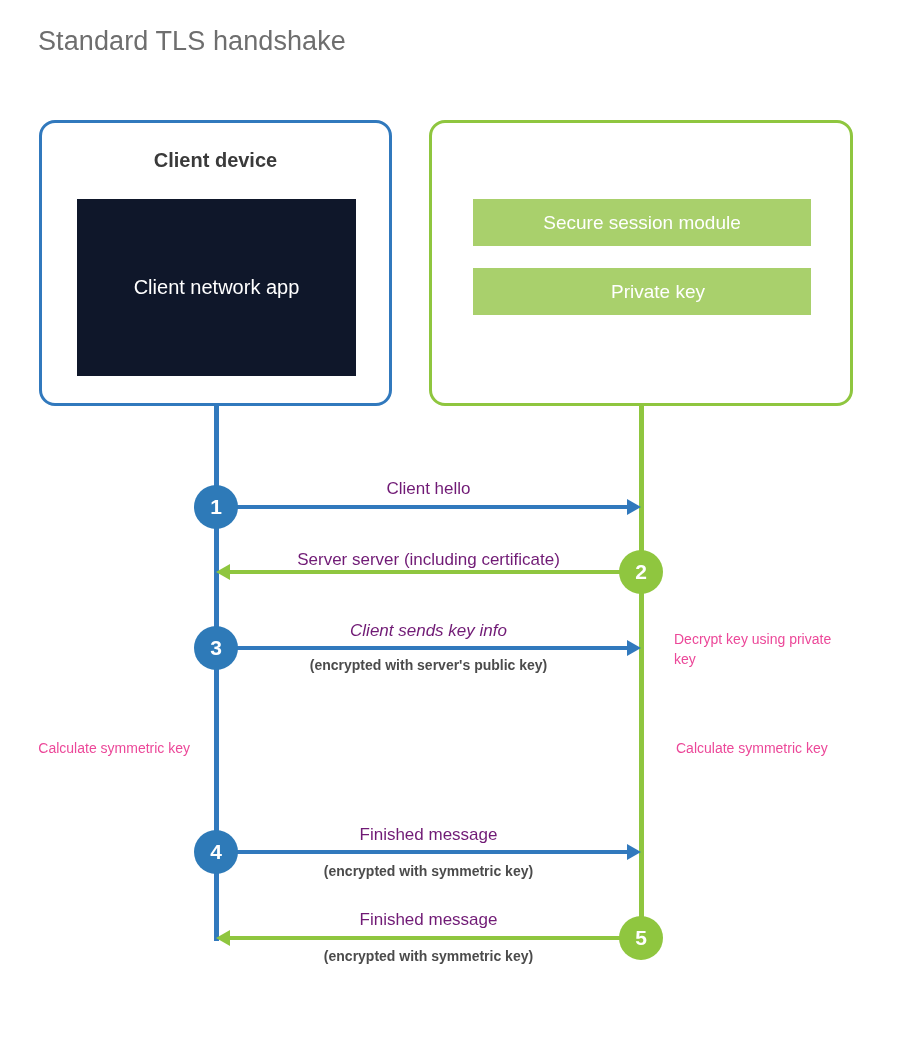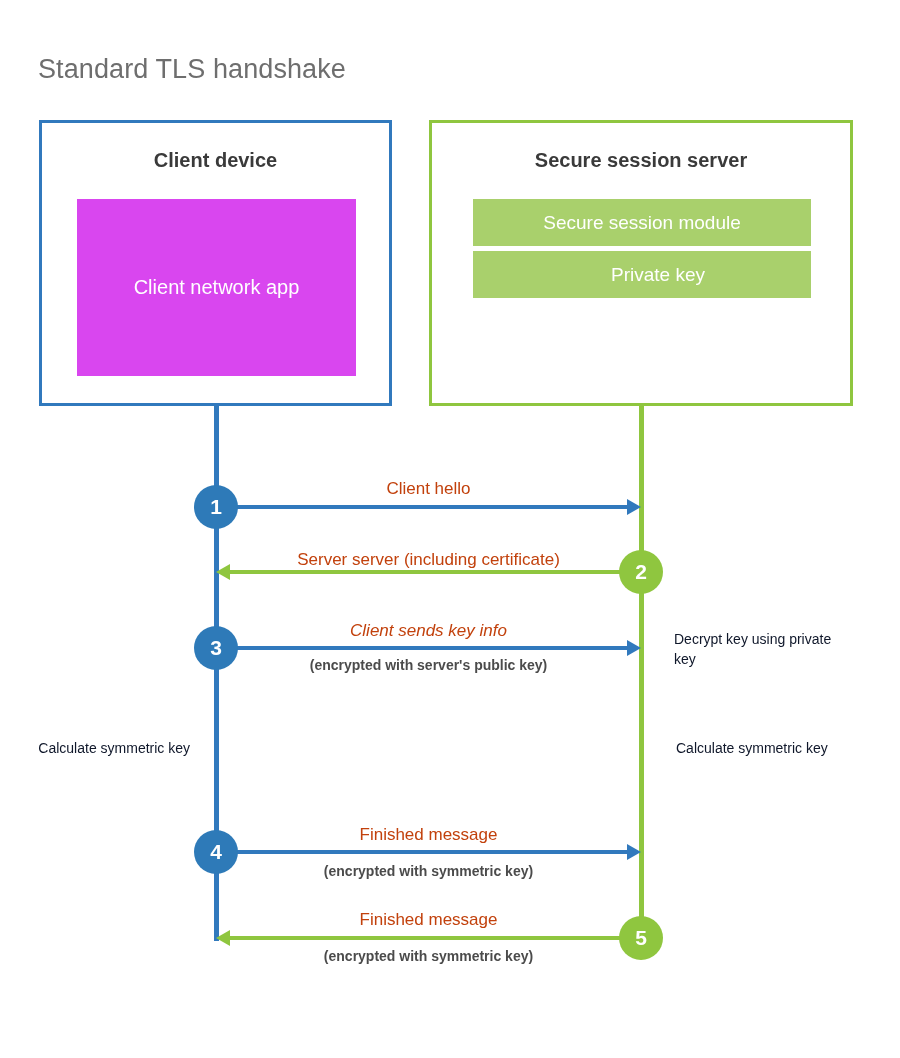--- a/index.html
+++ b/index.html
@@ -20,28 +20,28 @@
   
   .page-title {
     position: absolute;
     left: 38px;
     top: 26px;
     font-size: 27px;
     font-weight: 300;
     color: #6e6e6e;
     letter-spacing: 0.1px;
     white-space: nowrap;
-    margin-top: 28px;
   }
 
   
   .party-box {
     position: absolute;
     background: #ffffff;
     box-sizing: border-box;
+    border-radius: 16px;
   }
   #client-box {
     left: 39px;
     top: 120px;
     width: 353px;
     height: 286px;
     border: 3px solid #3179bd;
   }
   #server-box {
     left: 429px;
@@ -61,21 +61,21 @@
     color: #3a3a3a;
   }
 
   
   .client-app {
     position: absolute;
     left: 35px;
     top: 76px;
     width: 279px;
     height: 177px;
-    background: #d946ef;
+    background: #0f172a;
     color: #ffffff;
     font-size: 20px;
     font-weight: 300;
     display: flex;
     align-items: center;
     justify-content: center;
     text-align: center;
     line-height: 1.32;
     box-sizing: border-box;
     padding: 0 14px;
@@ -90,21 +90,21 @@
   }
   .server-bar {
     height: 47px;
     background: #a9d06c;
     color: #ffffff;
     font-size: 19px;
     font-weight: 300;
     display: flex;
     align-items: center;
     justify-content: center;
-    margin-bottom: 5px;
+    margin-bottom: 22px;
     box-sizing: border-box;
   }
   .server-bar:last-child { margin-bottom: 0; padding-left: 32px; }
 
   
   .lifeline {
     position: absolute;
     width: 5px;
   }
   #client-lifeline {
@@ -161,54 +161,53 @@
   }
   .step-marker.blue  { background: #2e7ab8; }
   .step-marker.green { background: #8fc63f; }
 
   
   .msg-label {
     position: absolute;
     text-align: center;
     font-size: 17px;
     font-weight: 400;
-    color: #c2410c;
+    color: #701a75;
     white-space: nowrap;
   }
   .msg-sub {
     position: absolute;
     text-align: center;
     font-size: 14px;
     font-weight: 700;
     color: #4b4b4b;
     white-space: nowrap;
   }
 
   
   .side-note {
     position: absolute;
     font-size: 14px;
     line-height: 1.42;
-    color: #0f172a;
+    color: #ec4899;
   }
   .side-note.left-col  { text-align: right; }
   .side-note.right-col { text-align: left; }
 </style>
 </head>
 <body>
 
 <div class="page-title">Standard TLS handshake</div>
 
 <div id="client-box" class="party-box">
   <div class="party-title">Client device</div>
   <div class="client-app">Client network app</div>
 </div>
 
 <div id="server-box" class="party-box">
-  <div class="party-title">Secure session server</div>
   <div class="server-bars">
     <div class="server-bar">Secure session module</div>
     <div class="server-bar">Private key</div>
   </div>
 </div>
 
 <div id="client-lifeline" class="lifeline"></div>
 <div id="server-lifeline" class="lifeline"></div>
 
 <div class="msg-label" style="left:216px; top:479px; width:425px;">Client hello</div>

